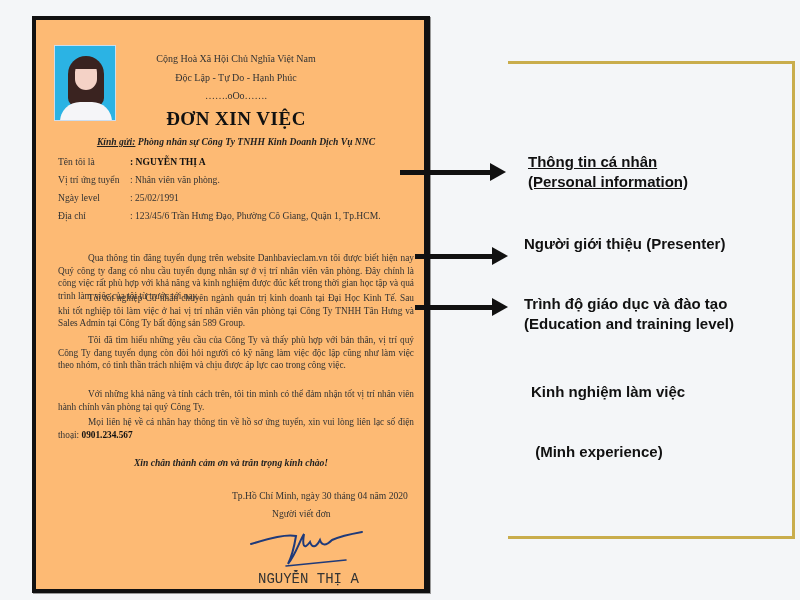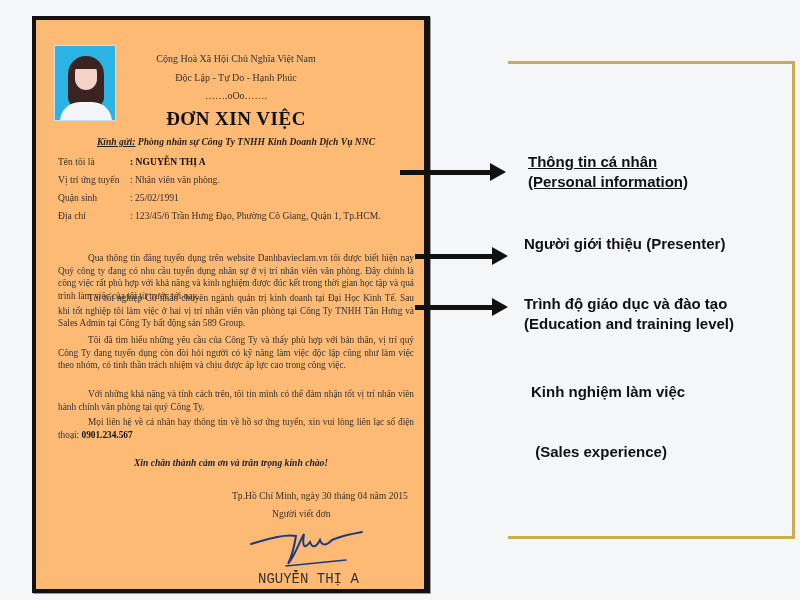--- a/index.html
+++ b/index.html
@@ -102,34 +102,34 @@
     <span class="u">Kính gửi:</span><span> Phòng nhân sự Công Ty TNHH Kinh Doanh Dịch Vụ NNC</span>
   </div>
 
   <div class="info-row" style="top:136px;">
     <span class="lbl">Tên tôi là</span><span class="val bold">: NGUYỄN THỊ A</span>
   </div>
   <div class="info-row" style="top:154px;">
     <span class="lbl">Vị trí ứng tuyển</span><span class="val">: Nhân viên văn phòng.</span>
   </div>
   <div class="info-row" style="top:172px;">
-    <span class="lbl">Quận sinh</span><span class="val">: 25/02/1991</span>
+    <span class="lbl">Ngày level</span><span class="val">: 25/02/1991</span>
   </div>
   <div class="info-row" style="top:190px;">
     <span class="lbl">Địa chỉ</span><span class="val">: 123/45/6 Trần Hưng Đạo, Phường Cô Giang, Quận 1, Tp.HCM.</span>
   </div>
 
   <div class="para" style="top:232px;">Qua thông tin đăng tuyển dụng trên website Danhbavieclam.vn tôi được biết hiện nay Quý công ty đang có nhu cầu tuyển dụng nhân sự ở vị trí nhân viên văn phòng. Đây chính là công việc rất phù hợp với khả năng và kinh nghiệm được đúc kết trong thời gian học tập và quá trình làm việc của tôi từ trước tới nay.</div>
   <div class="para" style="top:272px;">Tôi tốt nghiệp Cử nhân chuyên ngành quản trị kinh doanh tại Đại Học Kinh Tế. Sau khi tốt nghiệp tôi làm việc ở hai vị trí nhân viên văn phòng tại Công Ty TNHH Tân Hưng và Sales Admin tại Công Ty bất động sản 589 Group.</div>
   <div class="para" style="top:314px;">Tôi đã tìm hiểu những yêu cầu của Công Ty và thấy phù hợp với bản thân, vị trí quý Công Ty đang tuyển dụng còn đòi hỏi người có kỹ năng làm việc độc lập cũng như làm việc theo nhóm, có tinh thần trách nhiệm và chịu được áp lực cao trong công việc.</div>
   <div class="para" style="top:368px;">Với những khả năng và tính cách trên, tôi tin mình có thể đảm nhận tốt vị trí nhân viên hành chính văn phòng tại quý Công Ty.</div>
   <div class="para" style="top:396px;"><span>Mọi liên hệ về cá nhân hay thông tin về hồ sơ ứng tuyển, xin vui lòng liên lạc số điện thoại: </span><b>0901.234.567</b></div>
 
   <div class="closing">Xin chân thành cảm ơn và trân trọng kính chào!</div>
-  <div class="date-line">Tp.Hồ Chí Minh, ngày 30 tháng 04 năm 2015</div>
+  <div class="date-line">Tp.Hồ Chí Minh, ngày 30 tháng 04 năm 2020</div>
   <div class="signer-label">Người viết đơn</div>
   <svg class="signature" viewBox="0 0 120 50">
     <path d="M5 24 C25 18, 40 14, 50 16 C48 28, 44 40, 42 44 C50 34, 54 20, 58 14 C56 26, 58 30, 64 22 C66 28, 70 28, 74 20 C76 26, 80 26, 86 20 C95 16, 105 14, 116 12" fill="none" stroke="#1f3a7a" stroke-width="2" stroke-linecap="round"></path>
     <path d="M40 46 C60 44, 80 42, 100 40" fill="none" stroke="#1f3a7a" stroke-width="1.6" stroke-linecap="round"></path>
   </svg>
   <div class="signer-name">NGUYỄN THỊ A</div>
 </div>
 
 <div class="vline"></div>
 
@@ -145,14 +145,14 @@
 </div>
 <div class="label" style="left:524px; top:234px;">
   <div>Người giới thiệu (Presenter)</div>
 </div>
 <div class="label" style="left:524px; top:294px;">
   <div>Trình độ giáo dục và đào tạo</div>
   <div>(Education and training level)</div>
 </div>
 <div class="label" style="left:531px; top:342px; white-space:pre;">
   <div>Kinh nghiệm làm việc</div>
-  <div> (Sales experience)</div>
+  <div> (Minh experience)</div>
 </div>
 
 </body></html>

